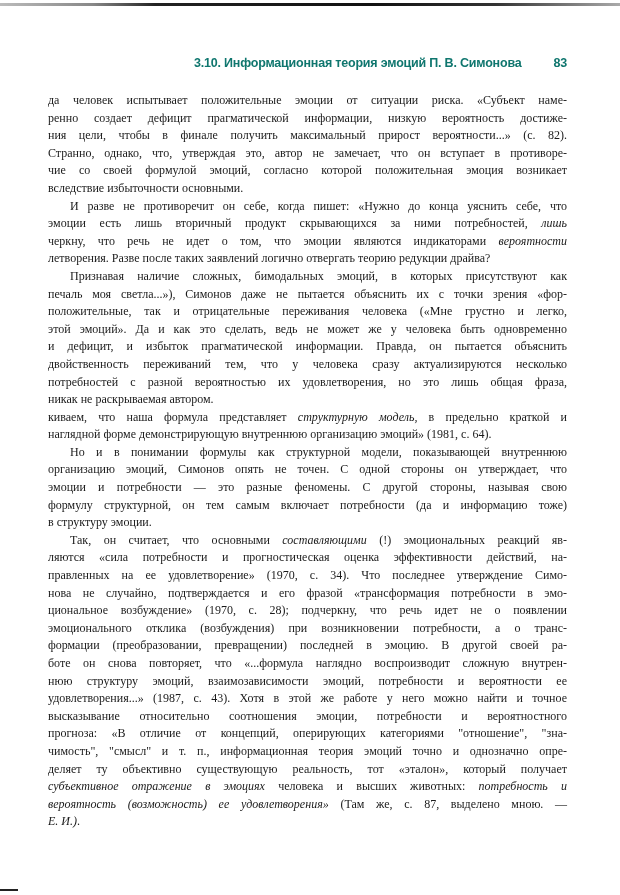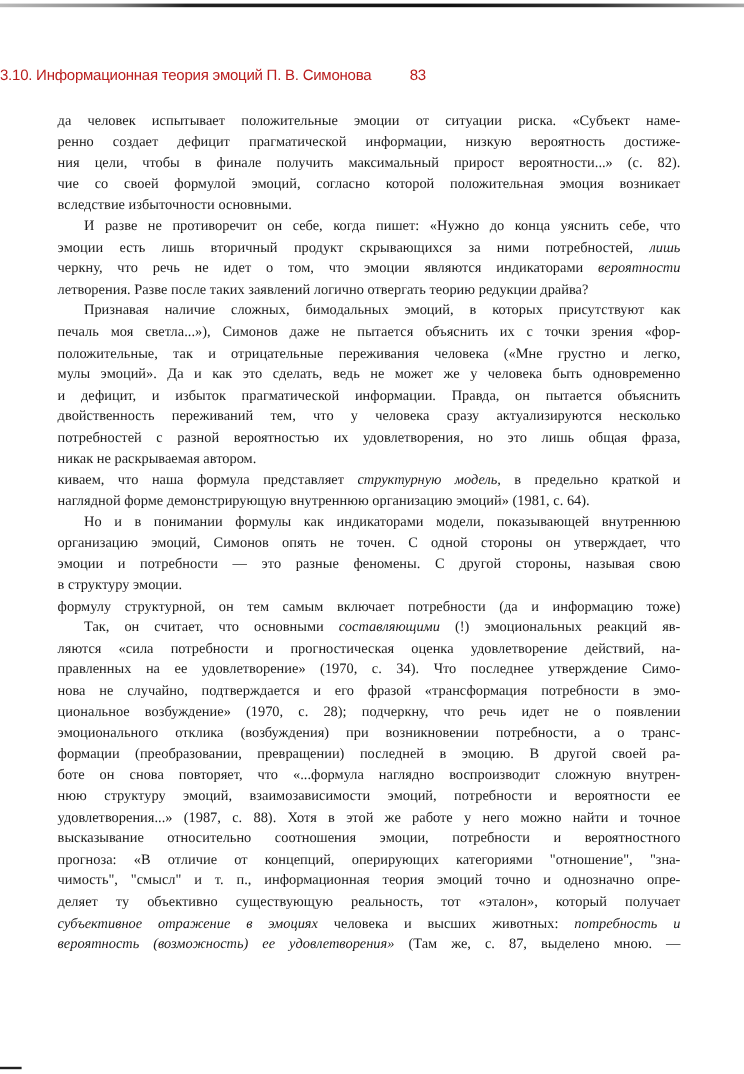--- a/index.html
+++ b/index.html
@@ -10,23 +10,25 @@
     }
     .top-rule {
       position: absolute; left: 0; top: 3px; width: 620px; height: 3px;
       background: linear-gradient(to right, #bbb 0%, #888 15%, #222 25%, #111 60%, #333 80%, #aaa 100%);
     }
     .bottom-mark {
       position: absolute; left: 0; top: 889px; width: 18px; height: 2px; background: #222;
     }
     .running-head {
       position: absolute; top: 56px; left: 0; width: 567px;
+      text-align: right;
       font-family: "Liberation Sans", "DejaVu Sans", sans-serif;
-      font-size: 12.5px; color: #b91c1c;
+      font-size: 12.5px; color: #0f766e;
       letter-spacing: -0.2px;
+      font-weight: bold;
     }
     .running-head .title { margin-right: 32px; }
     .text-block {
       position: absolute; left: 48px; top: 92px; width: 519px;
       font-size: 12px; line-height: 17.6px;
       text-align: justify;
     }
     .line {
       display: block; white-space: nowrap;
       text-align: justify; text-align-last: justify;
@@ -43,63 +45,65 @@
 
 <div class="running-head">
   <span class="title">3.10. Информационная теория эмоций П. В. Симонова</span><span>83</span>
 </div>
 
 <div class="text-block" id="text-block">
     <div>
       <span class="line"><span>да человек испытывает положительные эмоции от ситуации риска. «Субъект наме-</span></span>
       <span class="line"><span>ренно создает дефицит прагматической информации, низкую вероятность достиже-</span></span>
       <span class="line"><span>ния цели, чтобы в финале получить максимальный прирост вероятности...» (с. 82).</span></span>
+      <span class="line"><span>Странно, однако, что, утверждая это, автор не замечает, что он вступает в противоре-</span></span>
       <span class="line"><span>чие со своей формулой эмоций, согласно которой положительная эмоция возникает</span></span>
       <span class="line last"><span>вследствие избыточности основными.</span></span>
     </div>
     <div>
       <span class="line indent"><span>И разве не противоречит он себе, когда пишет: «Нужно до конца уяснить себе, что</span></span>
       <span class="line"><span>эмоции есть лишь вторичный продукт скрывающихся за ними потребностей, </span><em>лишь</em></span>
       <span class="line"><span>черкну, что речь не идет о том, что эмоции являются индикаторами </span><em>вероятности</em></span>
       <span class="line last"><span>летворения. Разве после таких заявлений логично отвергать теорию редукции драйва?</span></span>
     </div>
     <div>
       <span class="line indent"><span>Признавая наличие сложных, бимодальных эмоций, в которых присутствуют как</span></span>
       <span class="line"><span>печаль моя светла...»), Симонов даже не пытается объяснить их с точки зрения «фор-</span></span>
       <span class="line"><span>положительные, так и отрицательные переживания человека («Мне грустно и легко,</span></span>
-      <span class="line"><span>мулы эмоций». Да и как это сделать, ведь не может же у человека быть одновременно</span></span>
+      <span class="line"><span>этой эмоций». Да и как это сделать, ведь не может же у человека быть одновременно</span></span>
       <span class="line"><span>и дефицит, и избыток прагматической информации. Правда, он пытается объяснить</span></span>
       <span class="line"><span>двойственность переживаний тем, что у человека сразу актуализируются несколько</span></span>
       <span class="line"><span>потребностей с разной вероятностью их удовлетворения, но это лишь общая фраза,</span></span>
       <span class="line last"><span>никак не раскрываемая автором.</span></span>
     </div>
     <div>
       <span class="line"><span>киваем, что наша формула представляет </span><em>структурную модель,</em><span> в предельно краткой и</span></span>
       <span class="line last"><span>наглядной форме демонстрирующую внутреннюю организацию эмоций» (1981, с. 64).</span></span>
     </div>
     <div>
-      <span class="line indent"><span>Но и в понимании формулы как индикаторами модели, показывающей внутреннюю</span></span>
+      <span class="line indent"><span>Но и в понимании формулы как структурной модели, показывающей внутреннюю</span></span>
       <span class="line"><span>организацию эмоций, Симонов опять не точен. С одной стороны он утверждает, что</span></span>
       <span class="line"><span>эмоции и потребности — это разные феномены. С другой стороны, называя свою</span></span>
+      <span class="line"><span>формулу структурной, он тем самым включает потребности (да и информацию тоже)</span></span>
       <span class="line last"><span>в структуру эмоции.</span></span>
-      <span class="line"><span>формулу структурной, он тем самым включает потребности (да и информацию тоже)</span></span>
     </div>
     <div>
       <span class="line indent"><span>Так, он считает, что основными </span><em>составляющими</em><span> (!) эмоциональных реакций яв-</span></span>
-      <span class="line"><span>ляются «сила потребности и прогностическая оценка удовлетворение действий, на-</span></span>
+      <span class="line"><span>ляются «сила потребности и прогностическая оценка эффективности действий, на-</span></span>
       <span class="line"><span>правленных на ее удовлетворение» (1970, с. 34). Что последнее утверждение Симо-</span></span>
       <span class="line"><span>нова не случайно, подтверждается и его фразой «трансформация потребности в эмо-</span></span>
       <span class="line"><span>циональное возбуждение» (1970, с. 28); подчеркну, что речь идет не о появлении</span></span>
       <span class="line"><span>эмоционального отклика (возбуждения) при возникновении потребности, а о транс-</span></span>
       <span class="line"><span>формации (преобразовании, превращении) последней в эмоцию. В другой своей ра-</span></span>
       <span class="line"><span>боте он снова повторяет, что «...формула наглядно воспроизводит сложную внутрен-</span></span>
       <span class="line"><span>нюю структуру эмоций, взаимозависимости эмоций, потребности и вероятности ее</span></span>
-      <span class="line"><span>удовлетворения...» (1987, с. 88). Хотя в этой же работе у него можно найти и точное</span></span>
+      <span class="line"><span>удовлетворения...» (1987, с. 43). Хотя в этой же работе у него можно найти и точное</span></span>
       <span class="line"><span>высказывание относительно соотношения эмоции, потребности и вероятностного</span></span>
       <span class="line"><span>прогноза: «В отличие от концепций, оперирующих категориями "отношение", "зна-</span></span>
       <span class="line"><span>чимость", "смысл" и т. п., информационная теория эмоций точно и однозначно опре-</span></span>
       <span class="line"><span>деляет ту объективно существующую реальность, тот «эталон», который получает</span></span>
       <span class="line"><em>субъективное отражение в эмоциях</em><span> человека и высших животных: </span><em>потребность и</em></span>
       <span class="line"><em>вероятность (возможность) ее удовлетворения»</em><span> (Там же, с. 87, выделено мною. —</span></span>
+      <span class="line last"><em>Е. И.)</em><span>.</span></span>
     </div>
   </div>
 
 <div class="bottom-mark"></div>
 
 </body></html>

